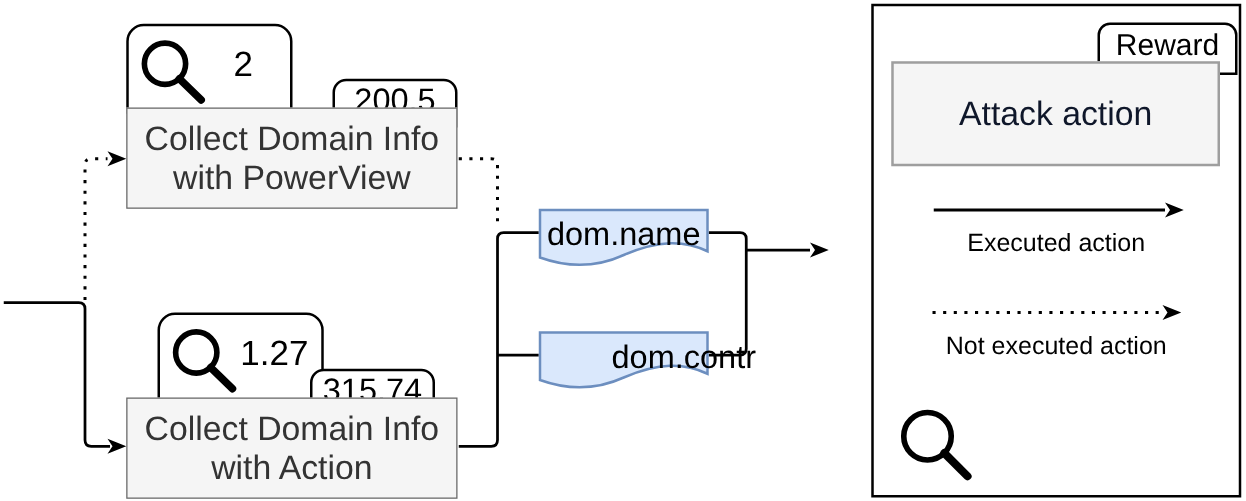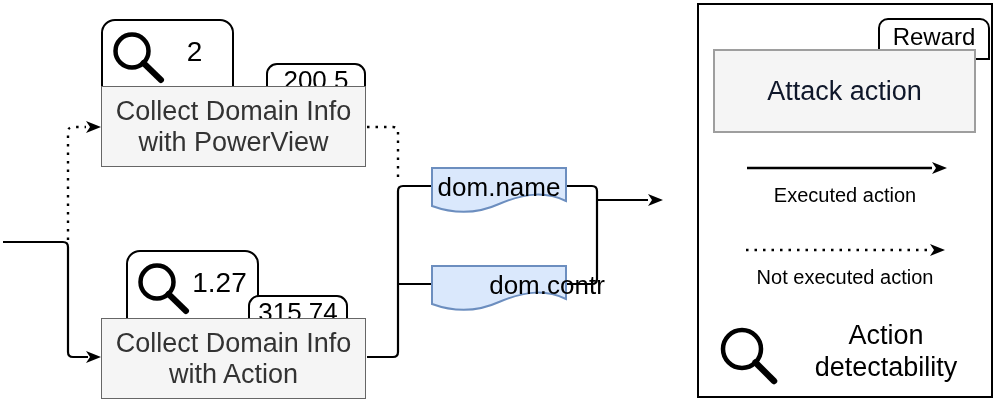--- a/index.html
+++ b/index.html
@@ -122,19 +122,15 @@
       <polygon points="246,245 231,239 235,245 231,251" fill="#000"></polygon>
 
       <g>
         <circle cx="43" cy="344" r="19" fill="none" stroke="#000" stroke-width="4.5"></circle>
         <line x1="56.5" y1="357.5" x2="75" y2="376" stroke="#000" stroke-width="6.5" stroke-linecap="round"></line>
       </g>
     </svg>
 
     <div class="lg-text" style="top:179px;">Executed action</div>
     <div class="lg-text" style="top:261px;">Not executed action</div>
-    <div class="lg-detect">
-      <span style="display:block;">Action</span>
-      <span style="display:block;">detectability</span>
-    </div>
   </div>
 
 </div>
 
 </body></html>

